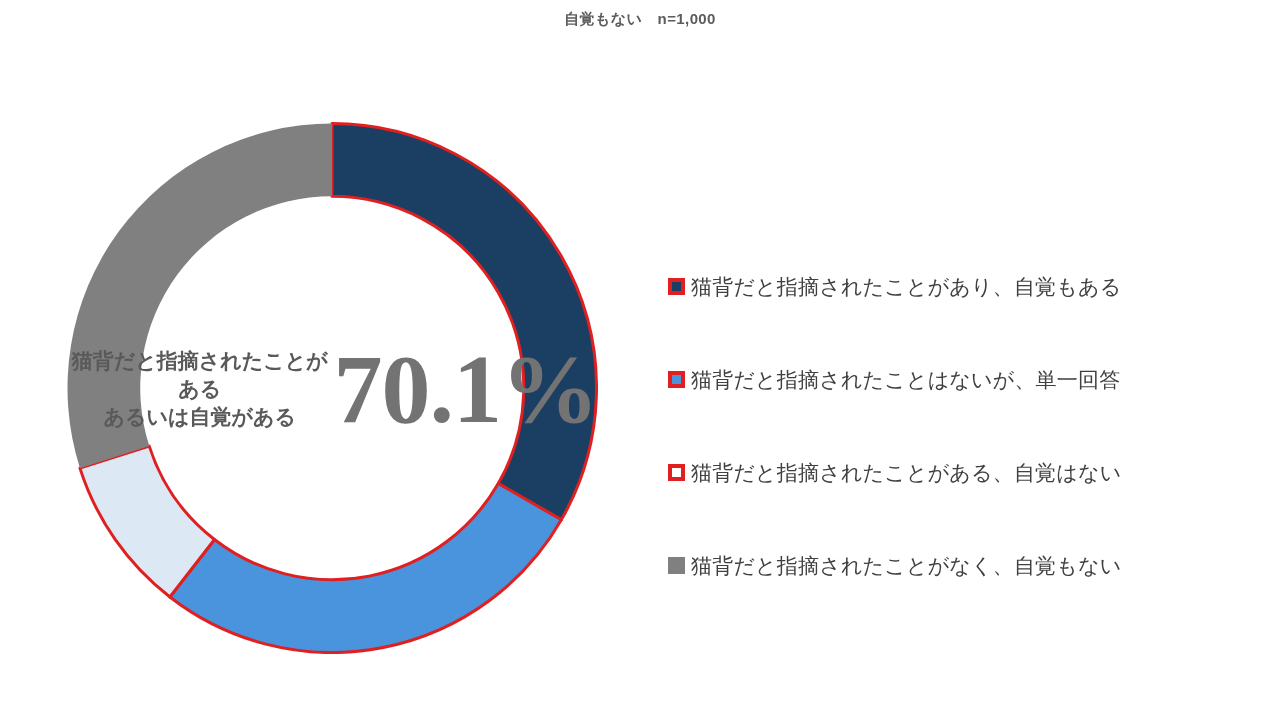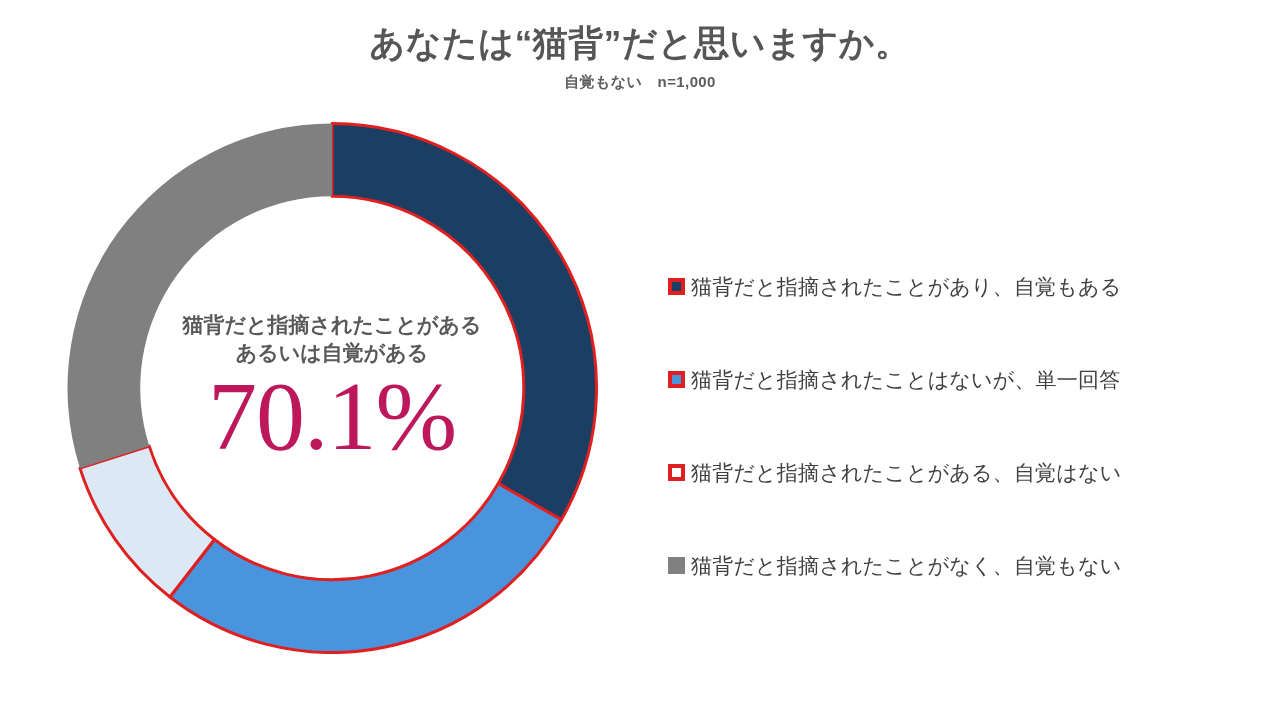--- a/index.html
+++ b/index.html
@@ -56,40 +56,40 @@
     width: 532px;
     height: 532px;
   }
   #center-label {
     position: absolute;
     left: 0;
     top: 0;
     width: 532px;
     height: 532px;
     display: flex;
-    flex-direction: column;
+    flex-direction: row;
     align-items: center;
     justify-content: center;
     pointer-events: none;
   }
   #center-caption {
     font-size: 21px;
     font-weight: bold;
     line-height: 1.32;
     text-align: center;
     color: #595959;
     white-space: pre-line;
     margin-bottom: -2px;
   }
   #center-value {
     font-family: "Liberation Serif", "DejaVu Serif", serif;
     font-size: 98px;
-    font-weight: normal;
+    font-weight: bold;
     line-height: 1;
-    color: #be185d;
+    color: #737373;
     letter-spacing: -1px;
     margin-top: 2px;
   }
 
   
   #legend {
     position: absolute;
     left: 668px;
     top: 240px;
     width: 600px;
@@ -115,21 +115,20 @@
     color: #404040;
     letter-spacing: 0.2px;
     white-space: nowrap;
     text-align: center;
   }
 </style>
 </head>
 <body>
 
 <div id="header">
-  <h1 id="chart-title">あなたは“猫背”だと思いますか。</h1>
   <div id="chart-subtitle">自覚もない　n=1,000</div>
 </div>
 
 <div id="donut-area">
   <svg id="donut-svg" viewBox="0 0 532 532">
     <g id="slices">
         <path d="M 266 1.5 A 264.5 264.5 0 0 1 495.34020045800764 397.76996036229525 L 432.2716453320555 361.53322126266403 A 191.7625 191.7625 0 0 0 266 74.23750000000001 Z" fill="#1B3F63" stroke="#E02020" stroke-width="3" stroke-linejoin="round"></path>
         <path d="M 495.34020045800764 397.76996036229525 A 264.5 264.5 0 0 1 103.88608430878779 474.99600077337016 L 148.46741112387116 417.52210056069333 A 191.7625 191.7625 0 0 0 432.2716453320555 361.53322126266403 Z" fill="#4A93DD" stroke="#E02020" stroke-width="3" stroke-linejoin="round"></path>
         <path d="M 103.88608430878779 474.99600077337016 A 264.5 264.5 0 0 1 13.936964168695653 346.15282881786874 L 83.25429902230434 324.11080089295484 A 191.7625 191.7625 0 0 0 148.46741112387116 417.52210056069333 Z" fill="#DCE9F5" stroke="#E02020" stroke-width="3" stroke-linejoin="round"></path>
         <path d="M 13.936964168695653 346.15282881786874 A 264.5 264.5 0 0 1 265.99999999999994 1.5 L 265.99999999999994 74.23750000000001 A 191.7625 191.7625 0 0 0 83.25429902230434 324.11080089295484 Z" fill="#808080" stroke="none" stroke-width="0" stroke-linejoin="round"></path>

